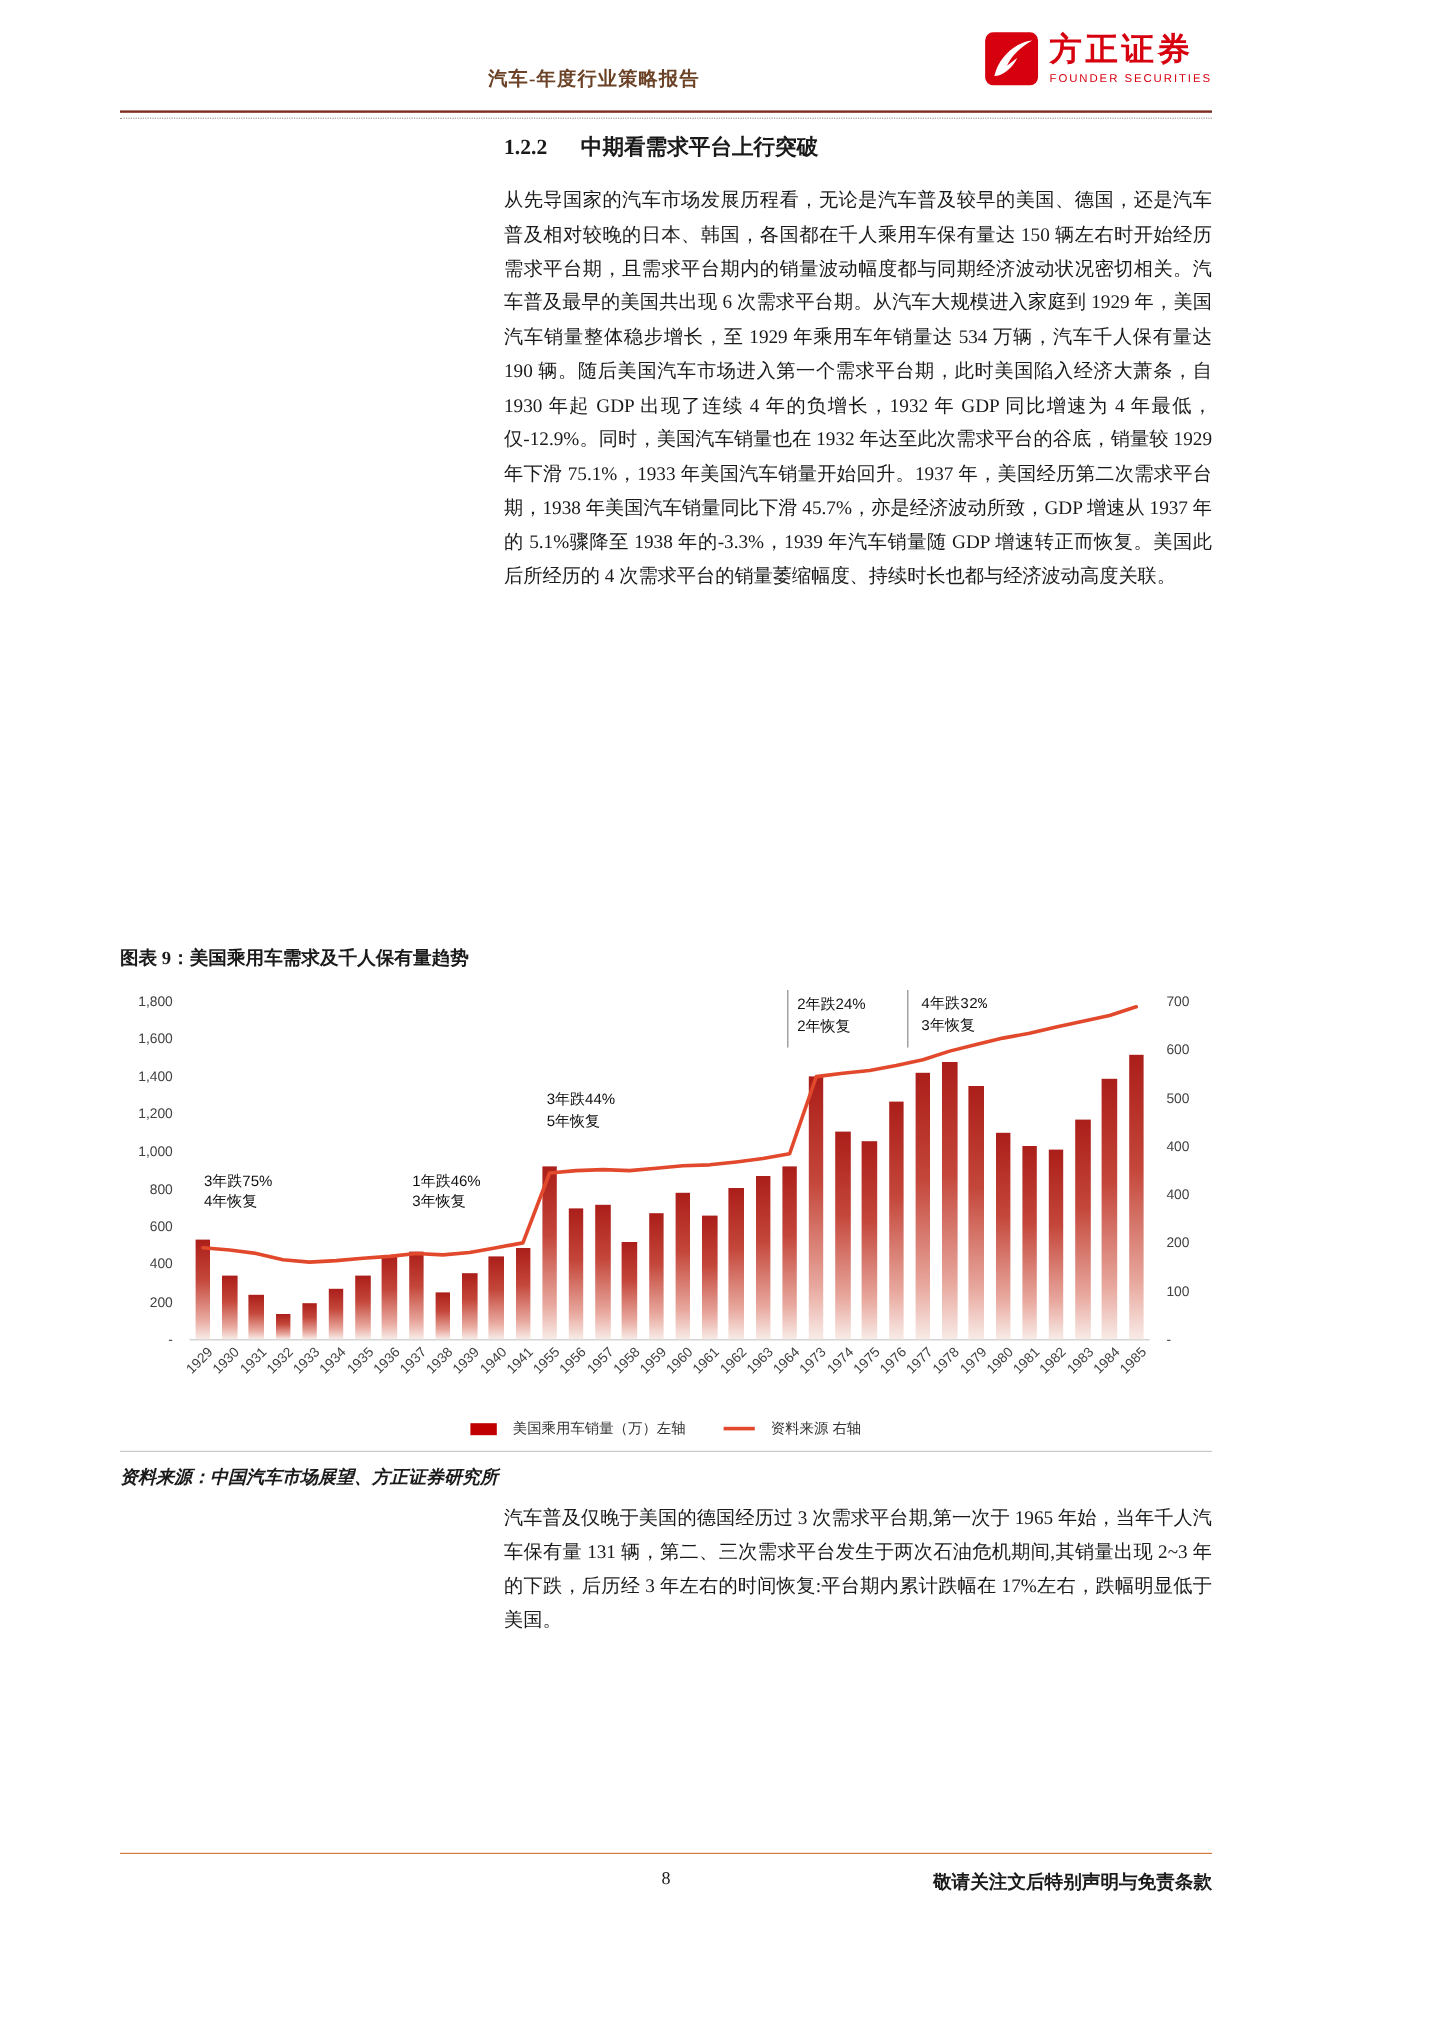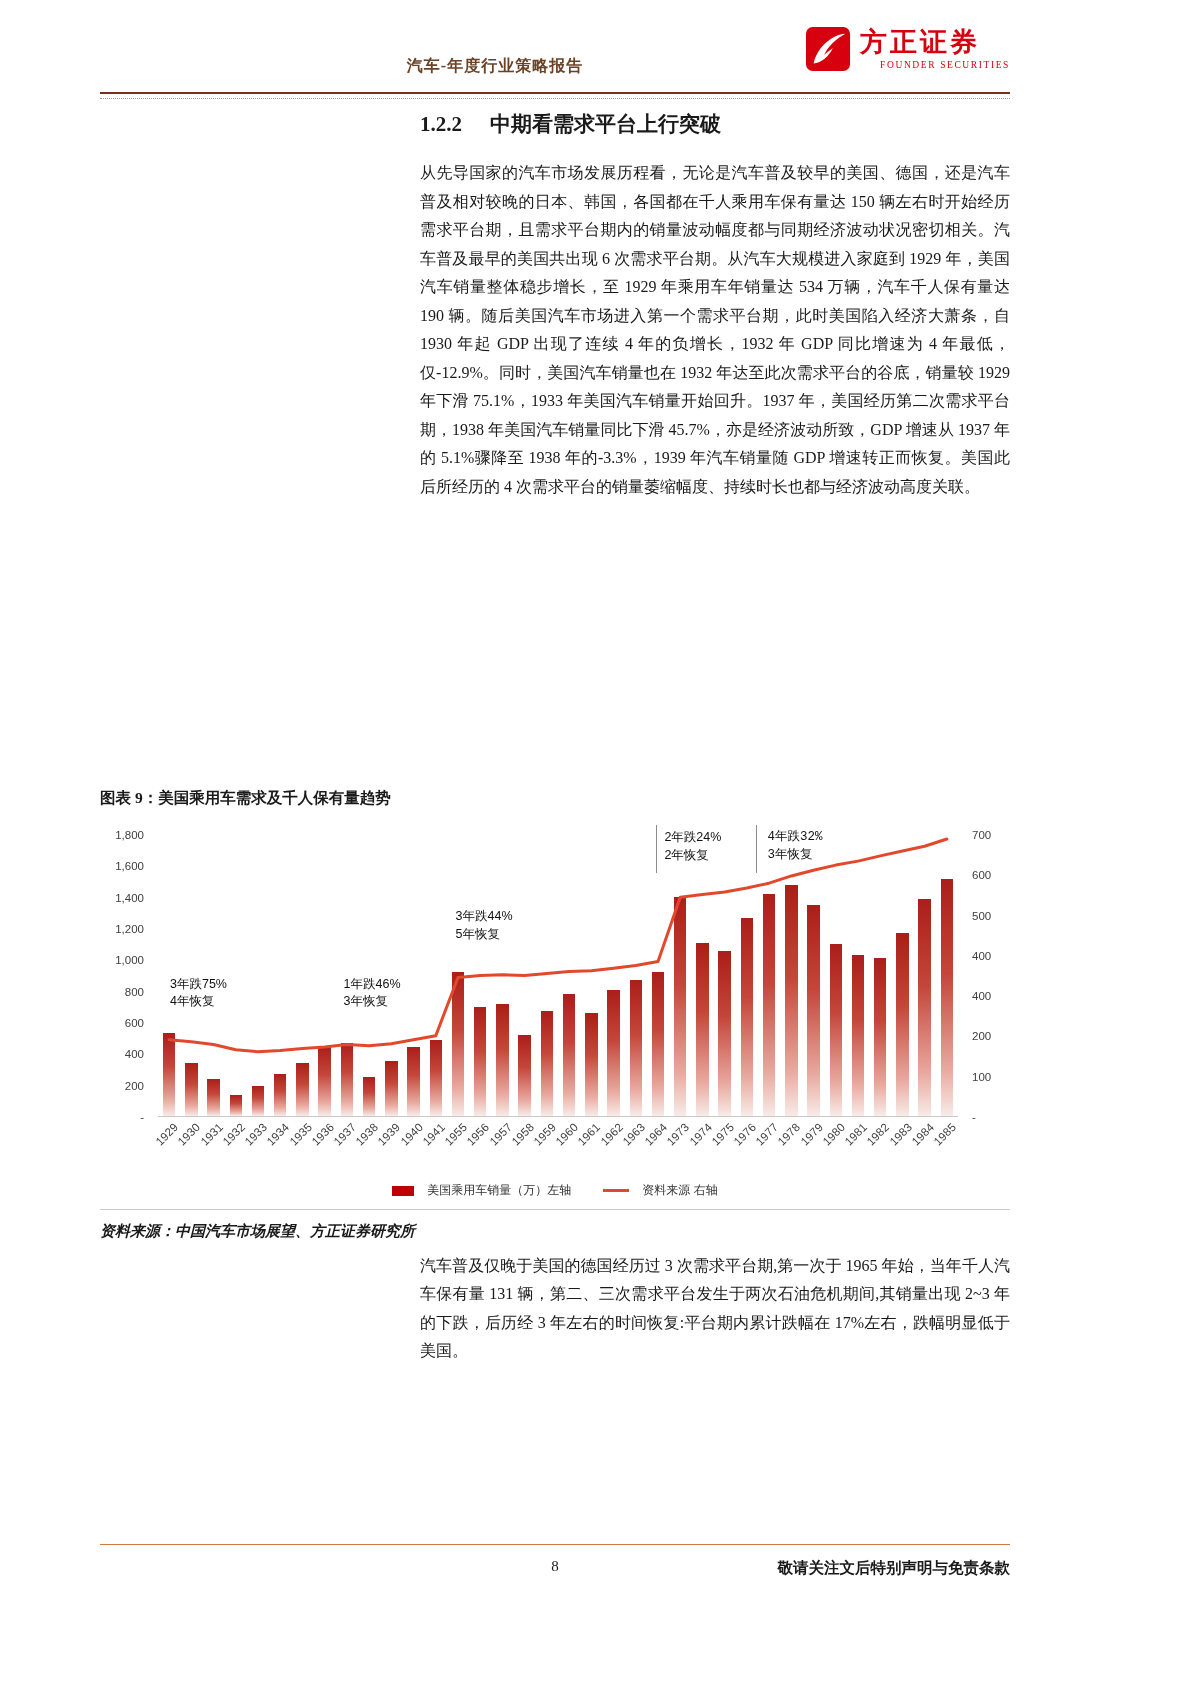--- a/index.html
+++ b/index.html
@@ -10,30 +10,30 @@
   
   .header { position:absolute; top:24px; left:100px; width:910px; height:64px; }
   .header-title { position:absolute; left:0; right:120px; top:32px; text-align:center;
                   font-size:16px; font-weight:bold; color:#6b4226; letter-spacing:1px; }
   .logo { position:absolute; right:0; top:2px; display:flex; align-items:center; gap:9px; }
   .logo-icon { width:46px; height:46px; display:block; }
   .logo-text { display:flex; flex-direction:column; }
   .logo-cn { font-size:27px; font-weight:bold; color:#d7000f; letter-spacing:3px;
              font-family:"Liberation Sans",sans-serif; line-height:1.1; }
   .logo-en { font-size:9.5px; color:#d7000f; letter-spacing:1.6px;
-             font-family:Liberation Serif, serif; margin-top:3px;margin-left:20px; }
+             font-family:Liberation Sans, sans-serif; margin-top:3px; }
   .header-rule { position:absolute; top:92px; left:100px; width:910px; border-top:2px solid #7b2c20; }
   .header-rule-dotted { position:absolute; top:98px; left:100px; width:910px; border-top:1px dotted #9a9a9a; }
 
   
   .text-col { position:absolute; left:420px; width:590px; font-size:16px; line-height:1.78;
               text-align:justify; }
   .text-col-a { top:106px; }
   .text-col-b { top:1252px; }
-  .section-heading { font-size:21px; font-weight:bold; margin-bottom:16px; }
+  .section-heading { font-size:18px; font-weight:bold; margin-bottom:16px; }
   .section-heading .num { margin-right:28px; }
   p.body-para { margin-bottom:3px; }
 
   
   .figure { position:absolute; top:788px; left:100px; width:910px; }
   .figure-caption { font-size:15.5px; font-weight:bold; }
   .chart { position:relative; height:382px; margin-top:12px; }
   .plot { position:absolute; left:58px; right:52px; top:14px; bottom:86px;
           border-bottom:1px solid #c9c9c9; }
   .yaxis { position:absolute; top:14px; bottom:86px; font-size:11.5px; color:#404040;

